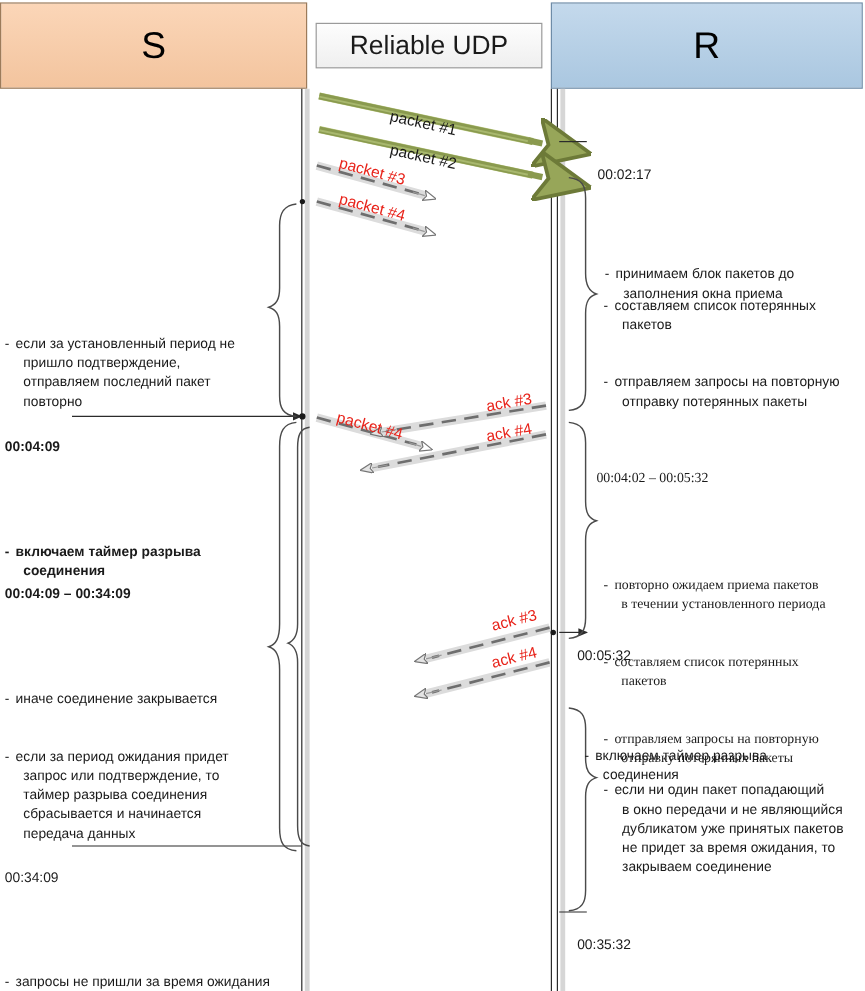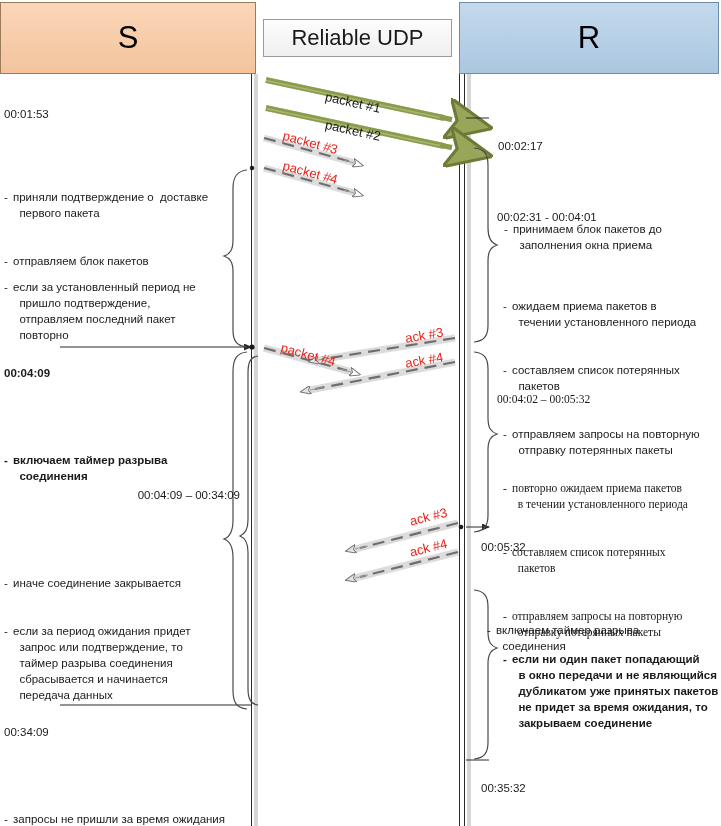--- a/index.html
+++ b/index.html
@@ -233,48 +233,40 @@
   <div class="pkt-label" style="left:285px; top:128px; transform: rotate(15deg);">packet #3</div>
   <div class="pkt-label" style="left:285px; top:158px; transform: rotate(15deg);">packet #4</div>
 
   <div class="pkt-label" style="left:283px; top:340px; transform: rotate(15deg);">packet #4</div>
   <div class="pkt-label" style="left:404px; top:331px; transform: rotate(-10deg);">ack #3</div>
   <div class="pkt-label" style="left:404px; top:356px; transform: rotate(-10deg);">ack #4</div>
 
   <div class="pkt-label" style="left:408px; top:514px; transform: rotate(-14deg);">ack #3</div>
   <div class="pkt-label" style="left:408px; top:545px; transform: rotate(-14deg);">ack #4</div>
 
-  <div class="note" style="left:4px; top:74px; width:244px;">
-    <span class="ts">00:01:53</span>
-    <ul class="bullets">
-      <li>приняли подтверждение о  доставке
-  первого пакета</li>
-      <li>отправляем блок пакетов</li>
-    </ul>
-  </div>
 
   <div class="note" style="left:4px; top:215px; width:236px;">
     <ul class="bullets">
       <li>если за установленный период не
   пришло подтверждение,
   отправляем последний пакет
   повторно</li>
     </ul>
   </div>
 
   <div class="note" style="left:4px; top:333px; width:236px;font-weight:bold;">
     <span class="ts">00:04:09</span>
     <ul class="bullets" style="margin-top:4px;">
       <li>включаем таймер разрыва
   соединения</li>
     </ul>
   </div>
 
   <div class="note" style="left:4px; top:455px; width:236px;">
-    <span class="ts" style="text-align:right;">00:04:09 – 00:34:09</span>
+    <span class="ts" style="text-align:left;font-weight:bold;">00:04:09 – 00:34:09</span>
     <ul class="bullets" style="margin-top:5px;">
       <li>иначе соединение закрывается</li>
       <li>если за период ожидания придет
   запрос или подтверждение, то
   таймер разрыва соединения
   сбрасывается и начинается
   передача данных</li>
     </ul>
   </div>
 
@@ -291,24 +283,21 @@
 
   <div class="note" style="left:498px; top:106px; width:238px;">
     <span class="ts">00:02:17</span>
     <ul class="bullets" style="padding-left:6px;">
       <li>принимаем блок пакетов до
   заполнения окна приема</li>
     </ul>
   </div>
 
   <div class="note" style="left:497px; top:177px; width:224px;">
-    <span class="ts">00:02:31 - 00:04:01</span>
     <ul class="bullets" style="padding-left:6px; margin-top:6px;">
-      <li>ожидаем приема пакетов в
-  течении установленного периода</li>
       <li>составляем список потерянных
   пакетов</li>
       <li>отправляем запросы на повторную
   отправку потерянных пакеты</li>
     </ul>
   </div>
 
   <div class="note" style="left:497px; top:359px; width:224px;font-family:Liberation Serif, serif;">
     <span class="ts">00:04:02 – 00:05:32</span>
     <ul class="bullets" style="padding-left:6px; margin-top:6px;">
@@ -323,21 +312,21 @@
 
   <div class="note" style="left:481px; top:507px; width:238px;">
     <span class="ts">00:05:32</span>
     <ul class="bullets" style="padding-left:6px;">
       <li>включаем таймер разрыва
   соединения</li>
     </ul>
   </div>
 
   <div class="note" style="left:497px; top:581px; width:224px;">
-    <ul class="bullets" style="padding-left:6px; margin-top:6px;font-weight:bold;">
+    <ul class="bullets" style="padding-left:6px; margin-top:6px;">
       <li>если ни один пакет попадающий
   в окно передачи и не являющийся
   дубликатом уже принятых пакетов
   не придет за время ожидания, то
   закрываем соединение</li>
     </ul>
   </div>
 
   <div class="note" style="left:481px; top:748px; width:238px;">
     <span class="ts">00:35:32</span>

